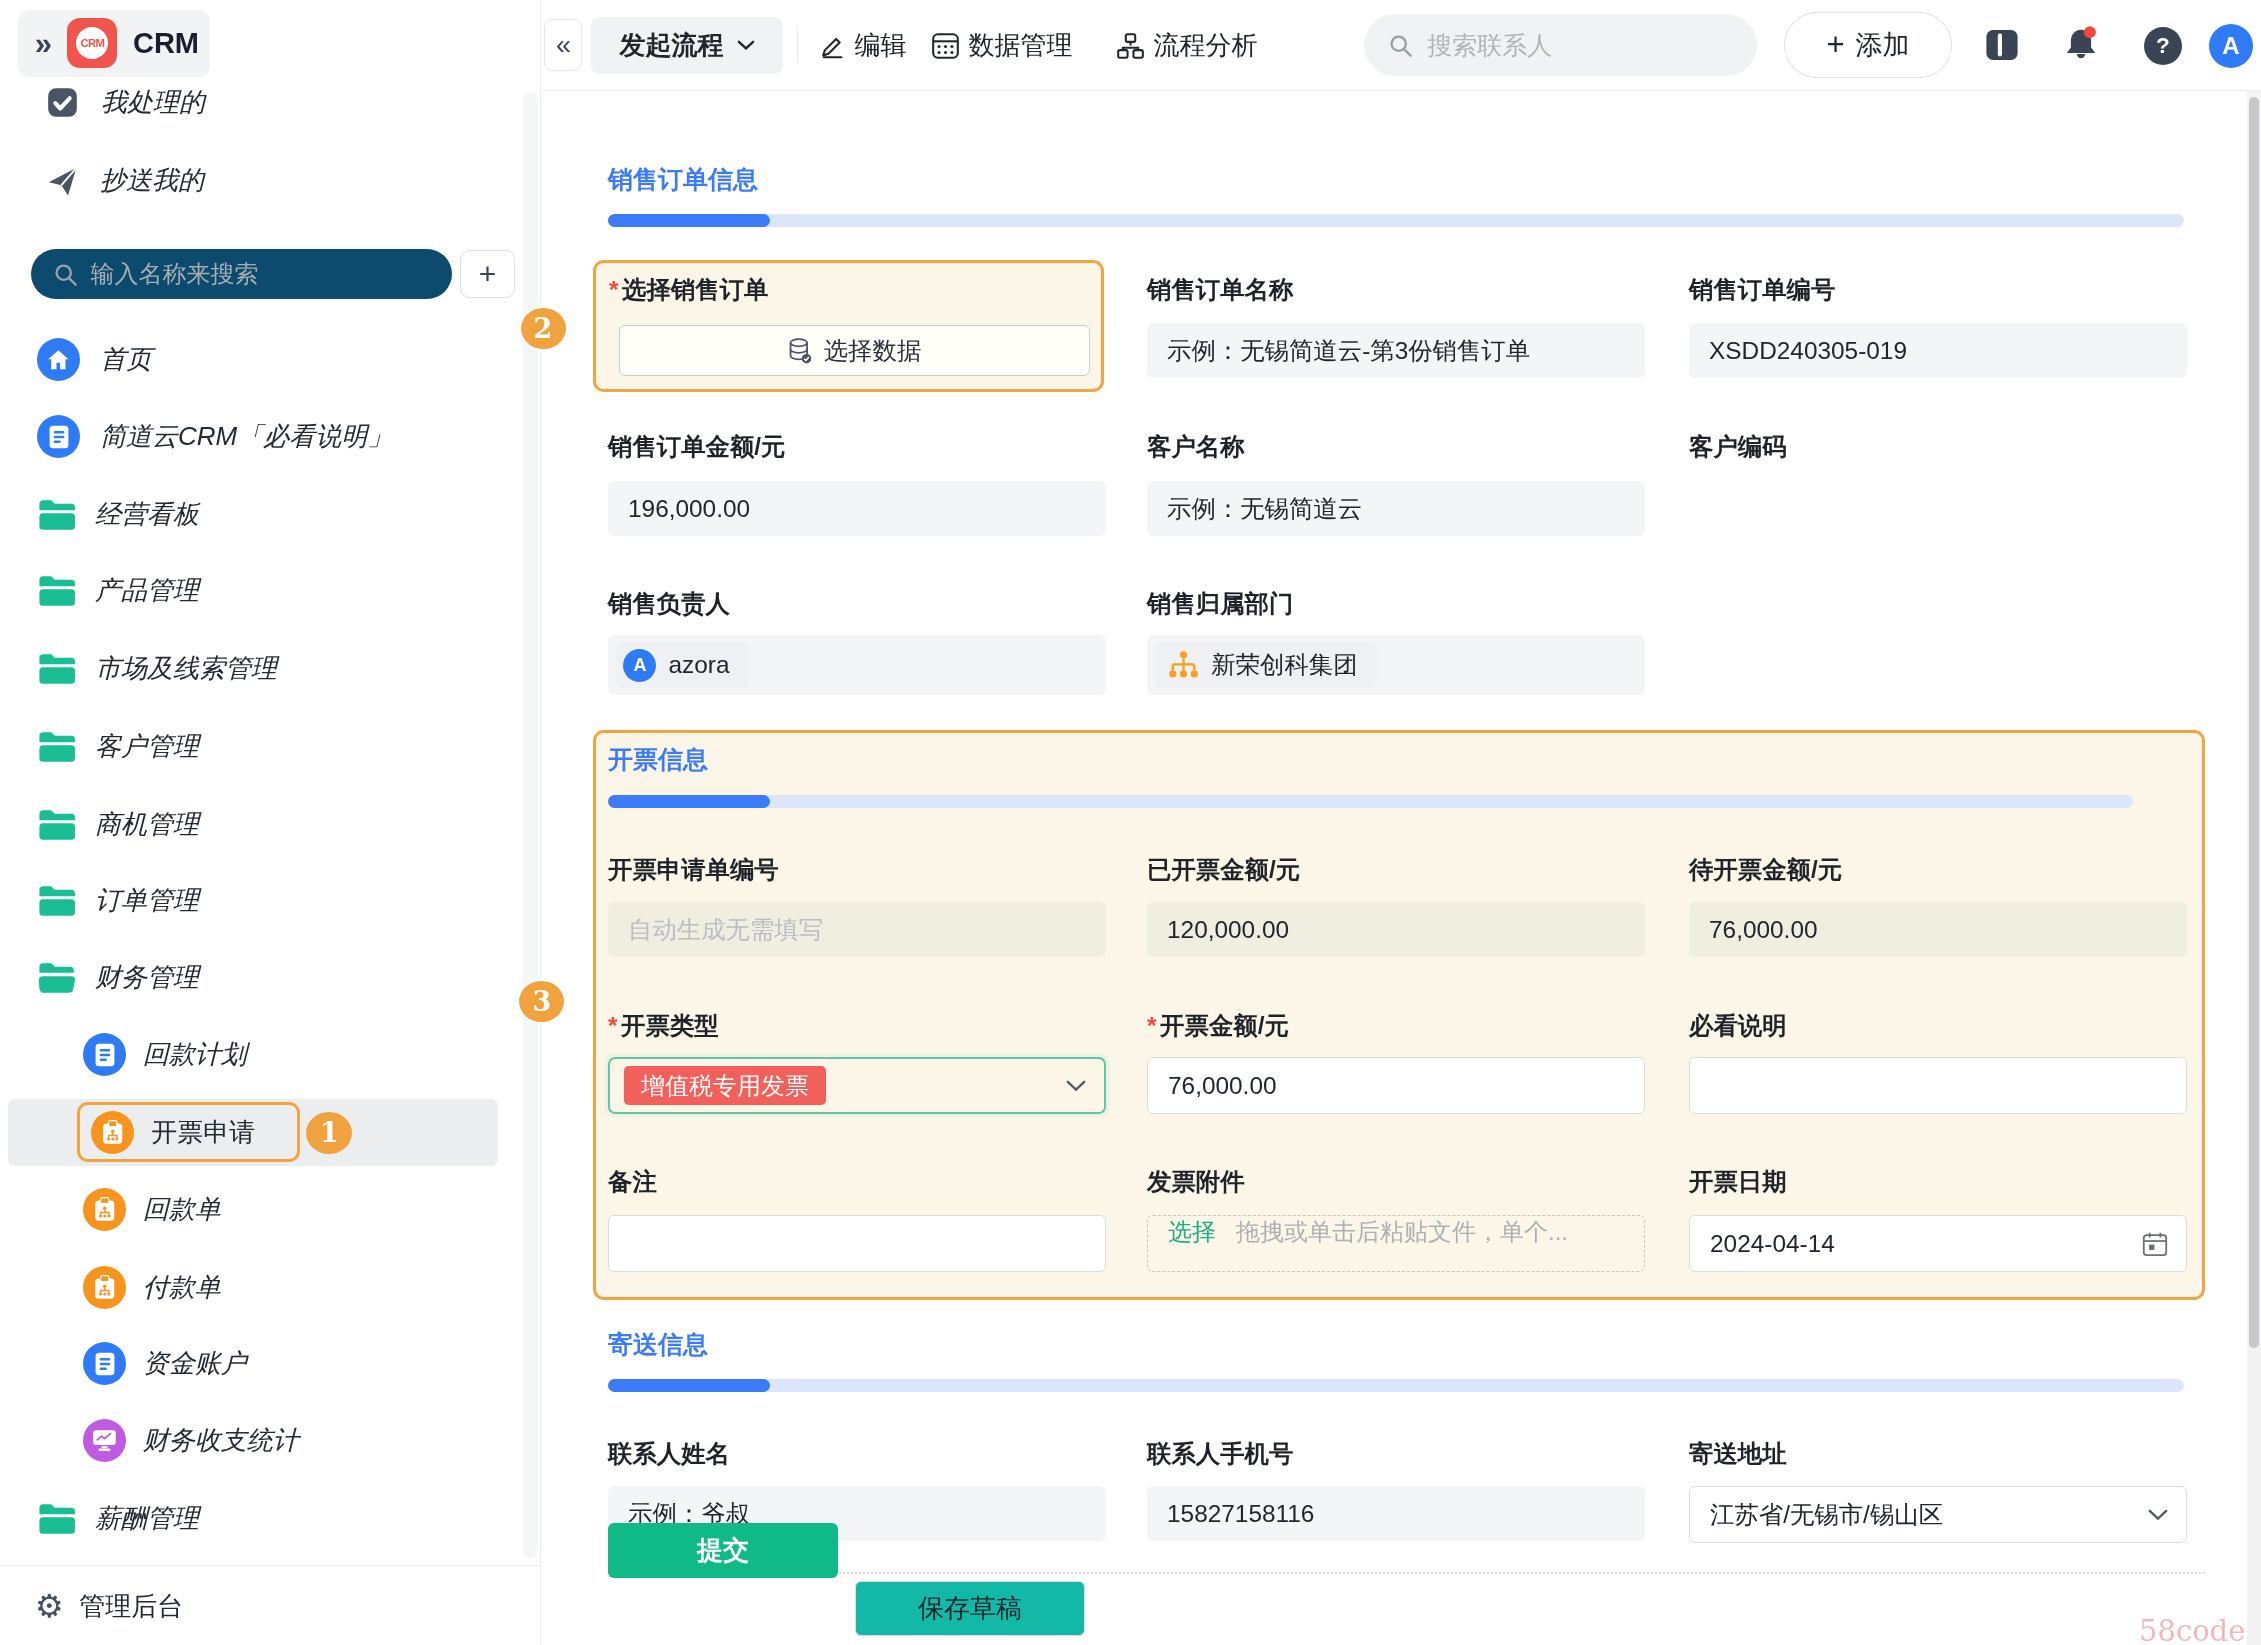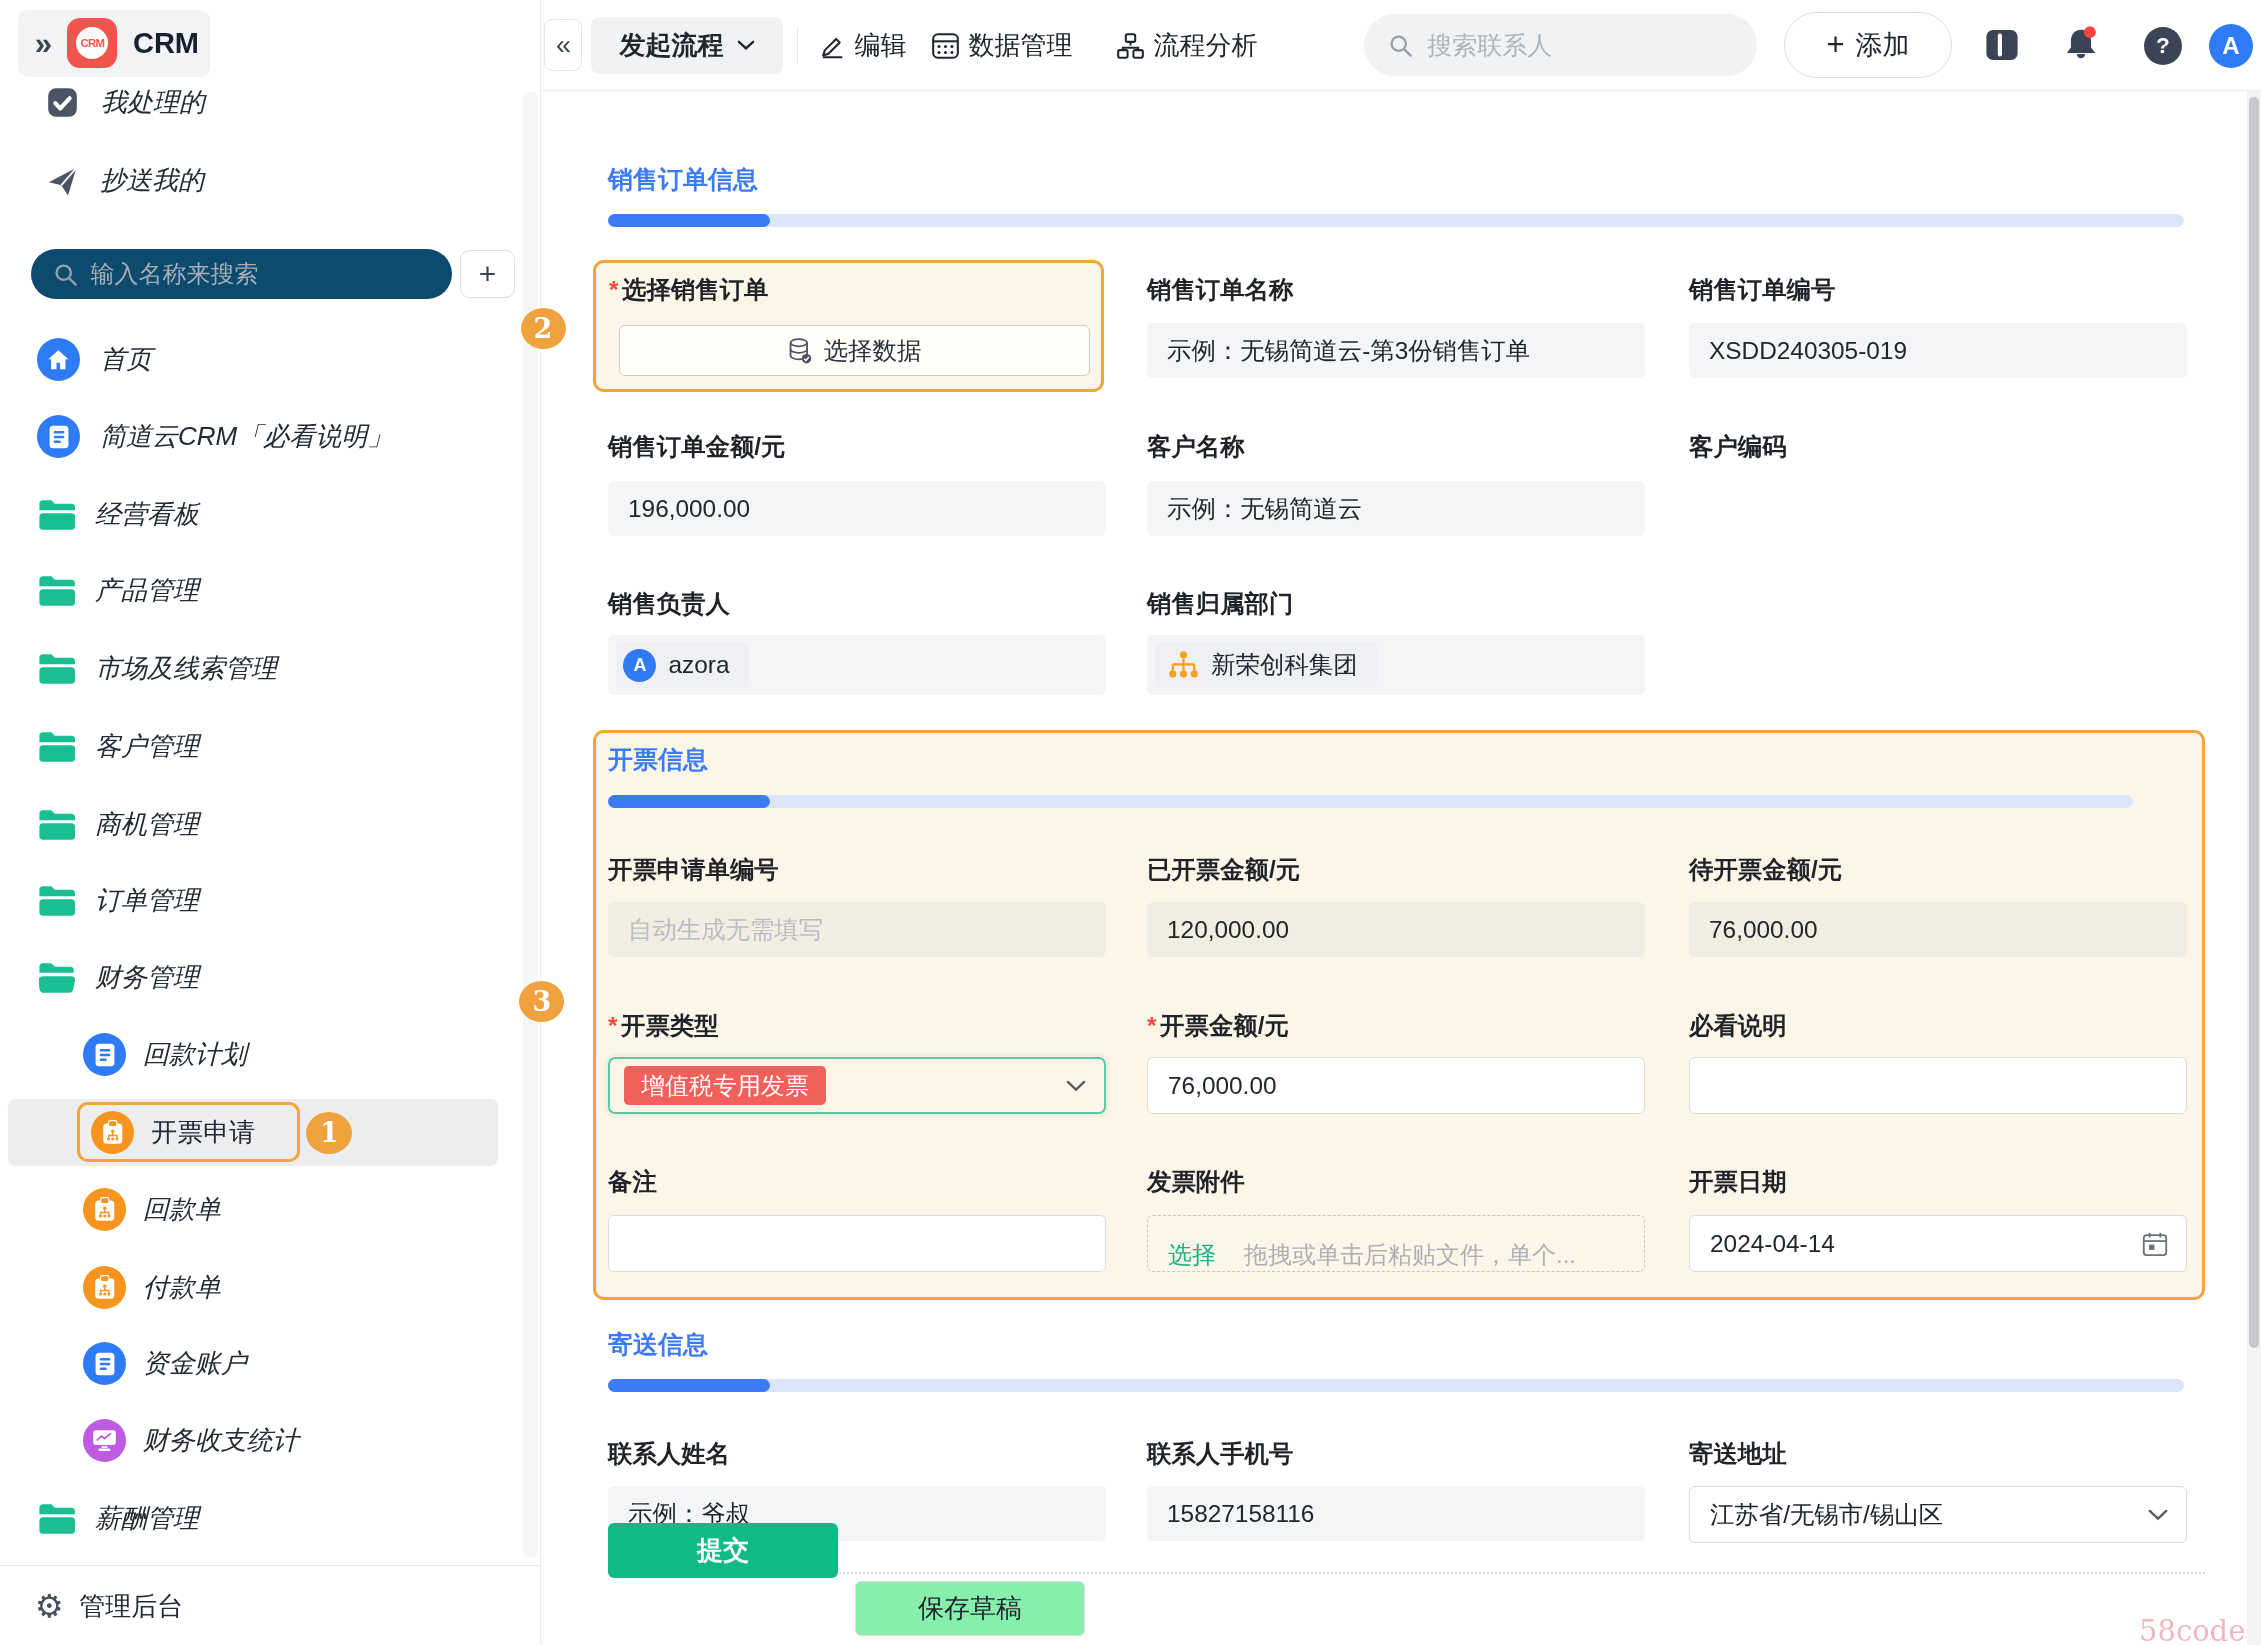--- a/index.html
+++ b/index.html
@@ -62,26 +62,26 @@
   .hl-box2{position:absolute;left:51px;top:639px;width:1612px;height:570px;border:3px solid #F2A440;border-radius:10.7px;background:#FCF6E8;box-sizing:border-box;}
   .select-data-btn{position:absolute;left:77px;top:234px;width:471px;height:51px;background:#FFFEF9;border:1.2px solid #CBCDC8;border-radius:6px;display:flex;align-items:center;justify-content:center;gap:12px;font-size:24.4px;color:#2A313B;box-sizing:border-box;cursor:pointer;}
   .chip-field{position:absolute;width:498px;height:60px;border-radius:6px;background:#F4F5F7;display:flex;align-items:center;padding-left:8.3px;box-sizing:border-box;}
   .chip{display:flex;align-items:center;gap:12px;background:#EEF0F3;border-radius:6px;height:46px;padding:0 19px 0 7.2px;}
   .chip.dept{padding-left:13px;}
   .chip-avatar{width:33px;height:33px;border-radius:50%;background:#2F7BF5;color:#fff;display:flex;align-items:center;justify-content:center;font-size:18px;font-weight:600;}
   .chip-name{font-size:24.4px;color:#20262e;}
   .type-select{position:absolute;left:66px;top:966px;width:498px;height:57px;border:2.4px solid #5FC6A8;border-radius:7.2px;box-shadow:0 0 0 3.6px rgba(95,198,168,0.10);display:flex;align-items:center;padding-left:14.3px;box-sizing:border-box;cursor:pointer;background:transparent;}
   .red-tag{background:#F1605B;color:#fff;font-size:24px;border-radius:4.8px;height:39px;display:flex;align-items:center;padding:0 16.7px;}
   .chev{position:absolute;right:18px;top:50%;transform:translateY(-50%);}
-  .attach-box{position:absolute;left:605px;top:1124px;width:498px;height:57px;border:1.8px dashed #C5C7C2;border-radius:6px;display:flex;align-items:flex-end;gap:28px;padding-left:20px;box-sizing:border-box;font-size:24px;cursor:pointer;}
+  .attach-box{position:absolute;left:605px;top:1124px;width:498px;height:57px;border:1.8px dashed #C5C7C2;border-radius:6px;display:flex;align-items:flex-start;gap:20px;padding-left:20px;box-sizing:border-box;font-size:24px;cursor:pointer;}
   .attach-action{color:#1FAE84;font-weight:500;}
   .attach-hint{color:#ACB0B6;white-space:nowrap;overflow:hidden;max-width:381px;}
   .dotted-divider{position:absolute;left:66px;top:1481px;width:1597px;height:0;border-top:2.4px dotted #D8DADC;}
   .submit-btn{position:absolute;left:66px;top:1432px;width:230px;height:55px;background:#10BA86;color:#fff;border-radius:6px;display:flex;align-items:center;justify-content:center;font-size:26px;cursor:pointer;font-weight:bold;}
-  .draft-btn{position:absolute;left:313px;top:1490px;width:230px;height:55px;background:#86efac;border:1.2px solid #DBDDE1;color:#20262e;border-radius:6px;display:flex;align-items:center;justify-content:center;font-size:26px;box-sizing:border-box;cursor:pointer;}
+  .draft-btn{position:absolute;left:313px;top:1490px;width:230px;height:55px;background:#14b8a6;border:1.2px solid #DBDDE1;color:#20262e;border-radius:6px;display:flex;align-items:center;justify-content:center;font-size:26px;box-sizing:border-box;cursor:pointer;}
   .watermark{position:absolute;left:1597px;top:1523px;font-family:"DejaVu Serif",serif;font-size:29px;color:rgba(217,77,90,0.40);}
   .v-scroll{position:absolute;right:0;top:0;width:14.3px;height:1555px;background:#F3F3F4;}
   .v-thumb{position:absolute;left:2.4px;top:6px;width:9.5px;height:1251px;background:#C7C8CB;border-radius:4.8px;}
 </style>
 </head>
 <body>
 
 <div class="sidebar">
 
   <div class="logo-block">

